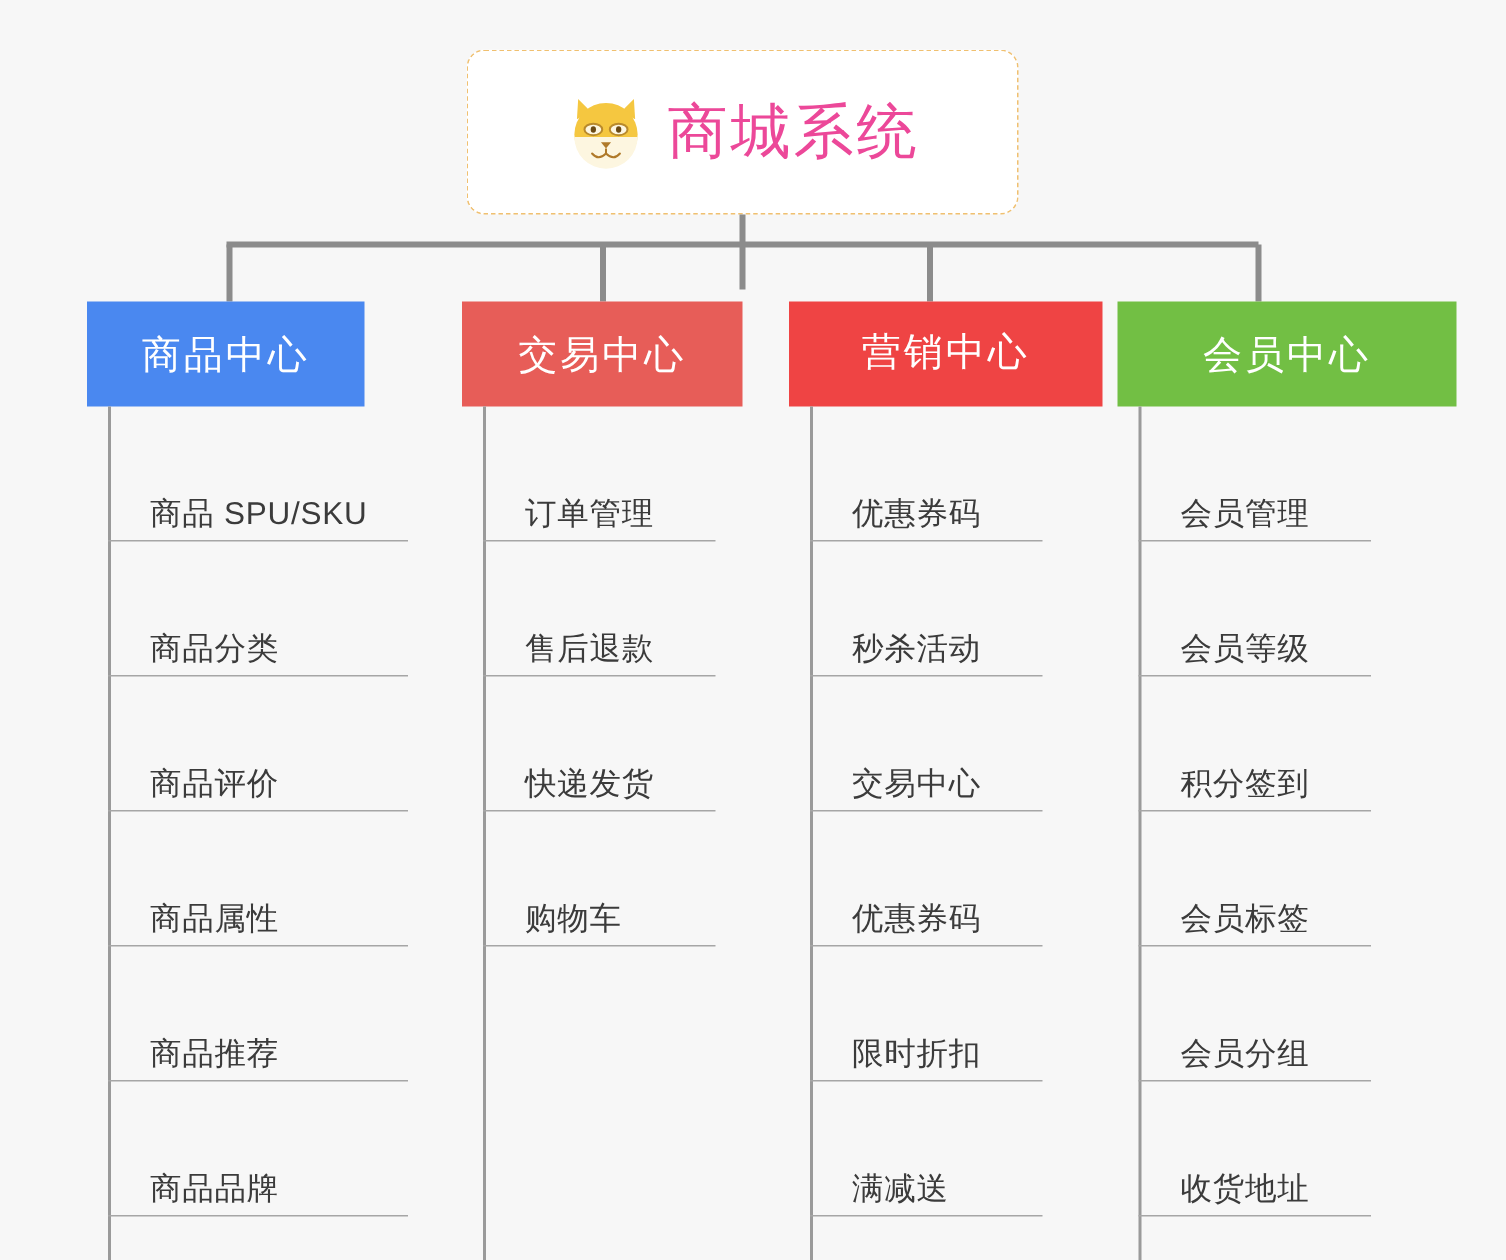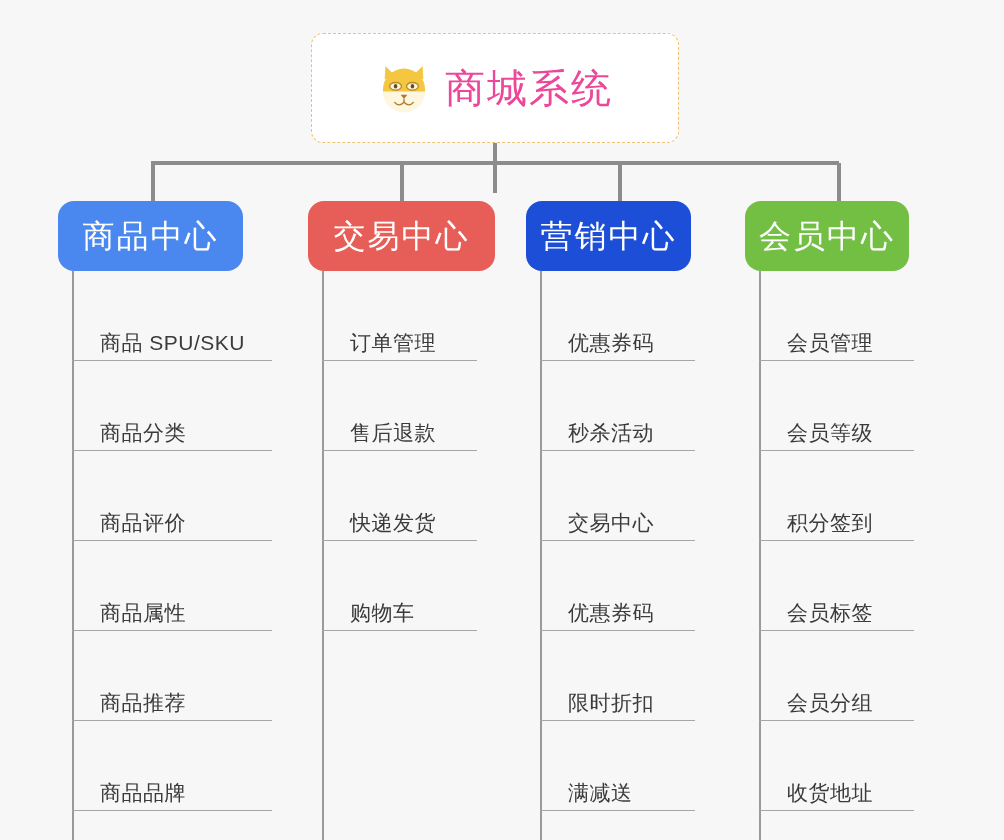--- a/index.html
+++ b/index.html
@@ -73,34 +73,34 @@
     top: 0;
     width: 220px;
   }
   .column.c1 { left: 58px;  width: 230px; }
   .column.c2 { left: 308px; }
   .column.c3 { left: 526px; }
   .column.c4 { left: 745px; }
 
   .cat-header {
     height: 70px;
-    border-radius: 16px;
+    border-radius: 0;
     display: flex;
     align-items: center;
     justify-content: center;
     color: #ffffff;
-    font-size: 32px;
+    font-size: 26px;
     letter-spacing: 2px;
     line-height: 1;
     white-space: nowrap;
   }
   .column.c1 .cat-header { width: 185px; background: #4a88f0; }
   .column.c2 .cat-header { width: 187px; background: #e75d58; }
-  .column.c3 .cat-header { width: 165px; background: #1d4ed8; }
-  .column.c4 .cat-header { width: 164px; background: #72bf44; }
+  .column.c3 .cat-header { width: 209px; background: #ef4444; font-family: Liberation Mono, monospace; }
+  .column.c4 .cat-header { width: 226px; background: #72bf44; }
 
   
   .spine {
     position: absolute;
     top: 70px;
     left: 14px;
     width: 2px;
     background: #9a9a9a;
     height: 570px;
   }

